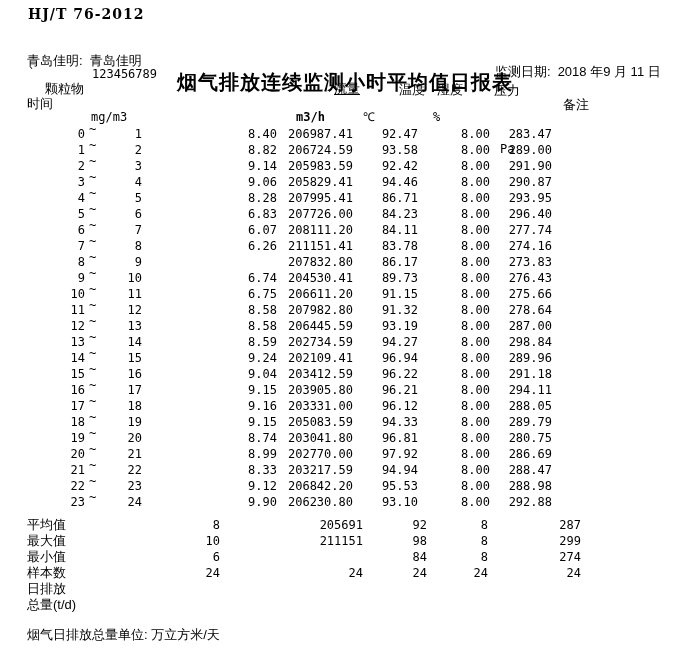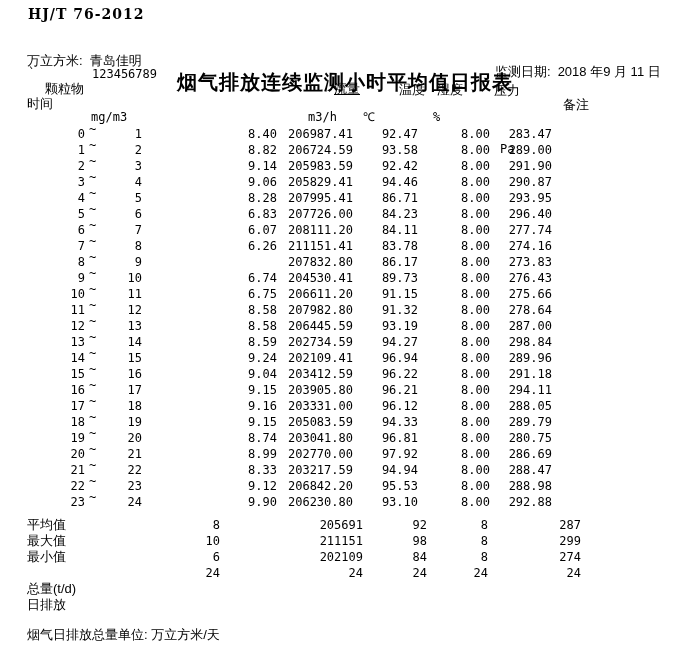--- a/index.html
+++ b/index.html
@@ -39,41 +39,41 @@
 </style>
 </head>
 <body>
 
 <div class="page">
 
   <div class="abs std" style="left:28px;top:6px;">HJ/T 76-2012</div>
   <div class="abs title" style="top:21px;">烟气排放连续监测小时平均值日报表</div>
 
   <div class="abs inline-pair" style="left:27px;top:52px;">
-    <span class="cjk">万立方米:</span>
+    <span class="cjk">青岛佳明:</span>
     <span class="cjk">青岛佳明</span>
   </div>
   <div class="abs num" style="left:28px;top:66px;">`</div>
   <div class="abs num" style="left:92px;top:67px;">123456789</div>
 
   <div class="abs inline-pair" style="left:495px;top:63px;">
     <span class="cjk">监测日期:</span>
     <span class="cjk">2018 年9 月 11 日</span>
   </div>
 
   <div class="abs cjk" style="left:45px;top:80px;">颗粒物</div>
   <div class="abs cjk" style="left:334px;top:80px;text-decoration:underline;">流量</div>
   <div class="abs cjk" style="left:399px;top:81px;">温度</div>
   <div class="abs cjk" style="left:437px;top:81px;">湿度</div>
   <div class="abs cjk" style="left:494px;top:82px;">压力</div>
   <div class="abs cjk" style="left:27px;top:95px;">时间</div>
   <div class="abs cjk" style="left:563px;top:96px;">备注</div>
 
   <div class="abs num" style="left:91px;top:110px;">mg/m3</div>
-  <div class="abs num" style="left:308px;top:110px;">m3/h</div>
+  <div class="abs num" style="left:296px;top:110px;font-weight:bold;">m3/h</div>
   <div class="abs num" style="left:363px;top:108px;">℃</div>
   <div class="abs num" style="left:433px;top:110px;">%</div>
   <div class="abs num" style="left:500px;top:110px;margin-top:32px;">Pa</div>
 
   <div id="hourly-rows">
       <div class="trow">
         <span class="cell c-from">0</span>
         <span class="cell c-tilde">~</span>
         <span class="cell c-to">1</span>
         <span class="cell c-pm">8.40</span>
@@ -326,45 +326,45 @@
         <span class="cell s-label">最大值</span>
         <span class="cell s-pm">10</span>
         <span class="cell s-flow">211151</span>
         <span class="cell s-temp">98</span>
         <span class="cell s-hum">8</span>
         <span class="cell s-press">299</span>
       </div>
       <div class="trow">
         <span class="cell s-label">最小值</span>
         <span class="cell s-pm">6</span>
-        <span class="cell s-flow">202109</span>
         <span class="cell s-temp">84</span>
         <span class="cell s-hum">8</span>
         <span class="cell s-press">274</span>
       </div>
       <div class="trow">
+        <span class="cell s-label">样本数</span>
         <span class="cell s-pm">24</span>
         <span class="cell s-flow">24</span>
         <span class="cell s-temp">24</span>
         <span class="cell s-hum">24</span>
         <span class="cell s-press">24</span>
+      </div>
+      <div class="trow">
+        <span class="cell s-label">日排放</span>
+        <span class="cell s-pm"></span>
+        <span class="cell s-flow"></span>
+        <span class="cell s-temp"></span>
+        <span class="cell s-hum"></span>
+        <span class="cell s-press"></span>
       </div>
       <div class="trow">
         <span class="cell s-label">总量(t/d)</span>
         <span class="cell s-pm"></span>
         <span class="cell s-flow"></span>
         <span class="cell s-temp"></span>
         <span class="cell s-hum"></span>
         <span class="cell s-press"></span>
       </div>
-      <div class="trow">
-        <span class="cell s-label">日排放</span>
-        <span class="cell s-pm"></span>
-        <span class="cell s-flow"></span>
-        <span class="cell s-temp"></span>
-        <span class="cell s-hum"></span>
-        <span class="cell s-press"></span>
-      </div>
     </div>
 
   <div class="abs cjk" style="left:27px;top:626px;">烟气日排放总量单位: 万立方米/天</div>
 
 </div>
 
 </body></html>

